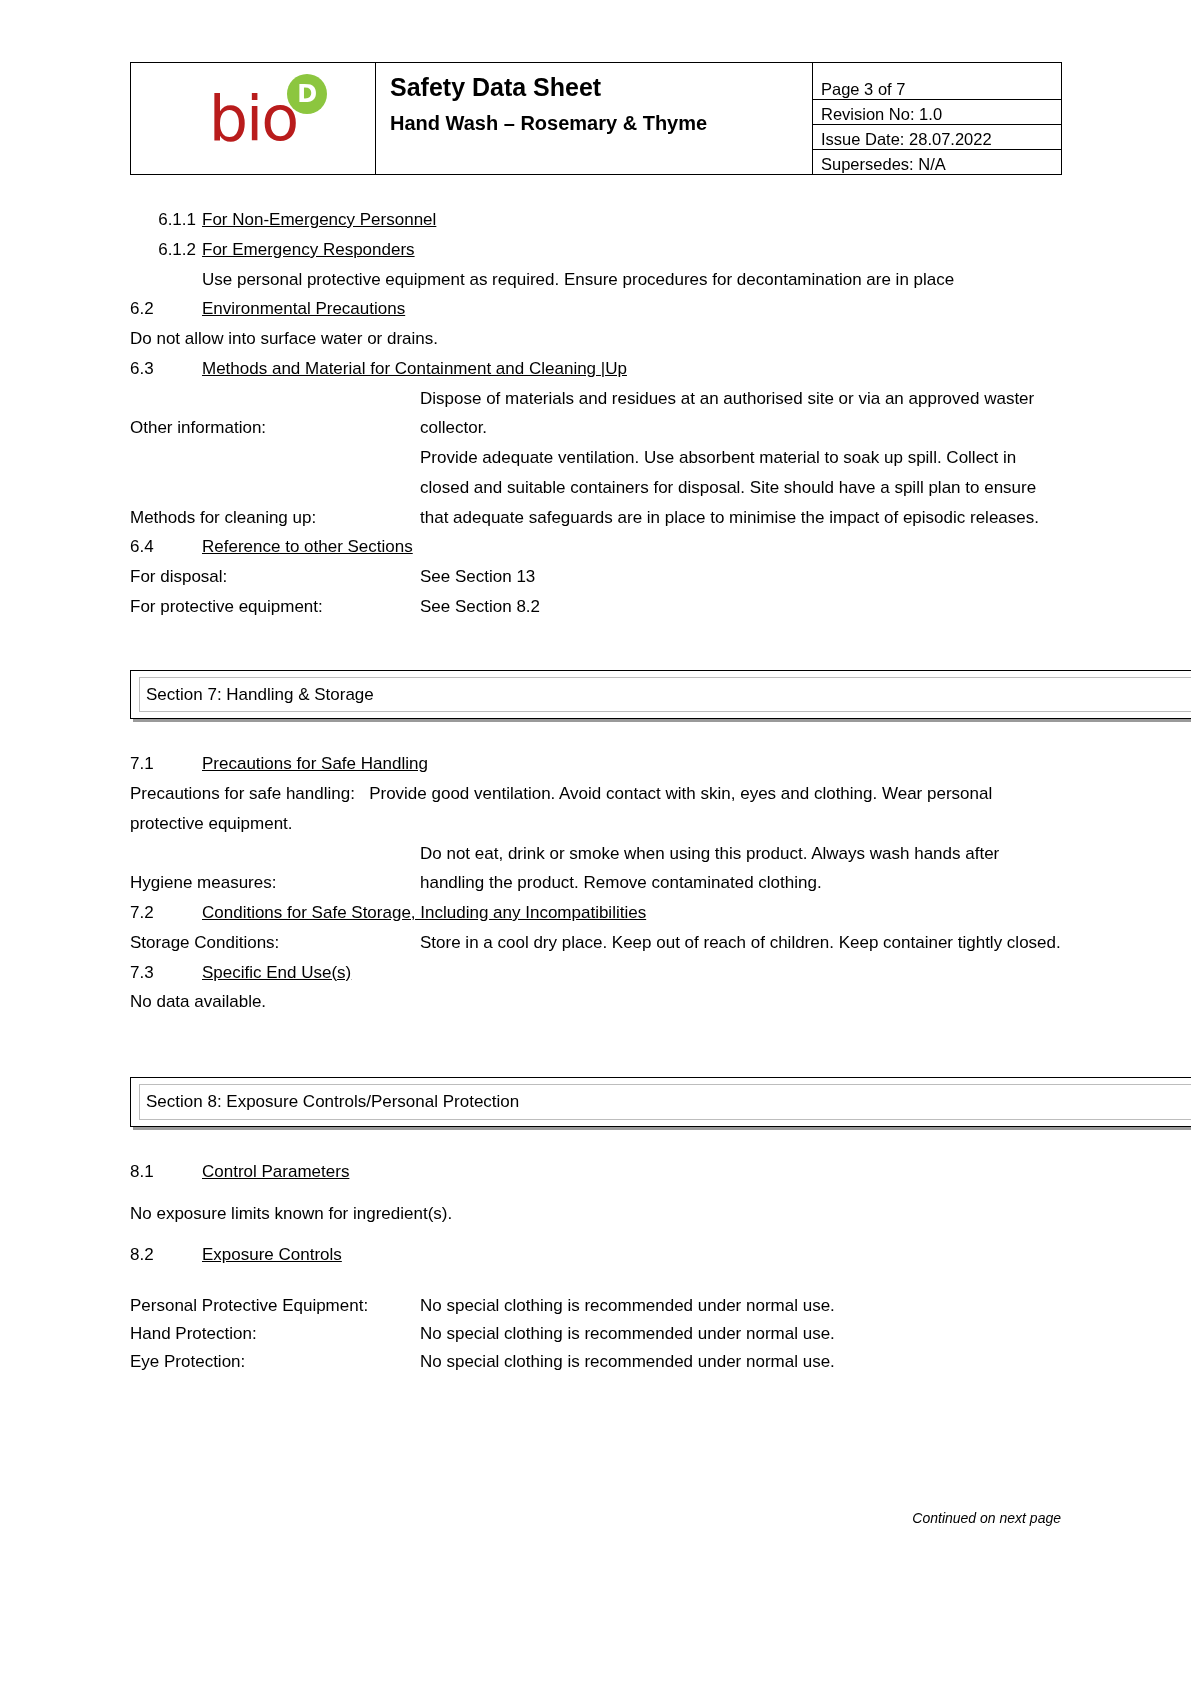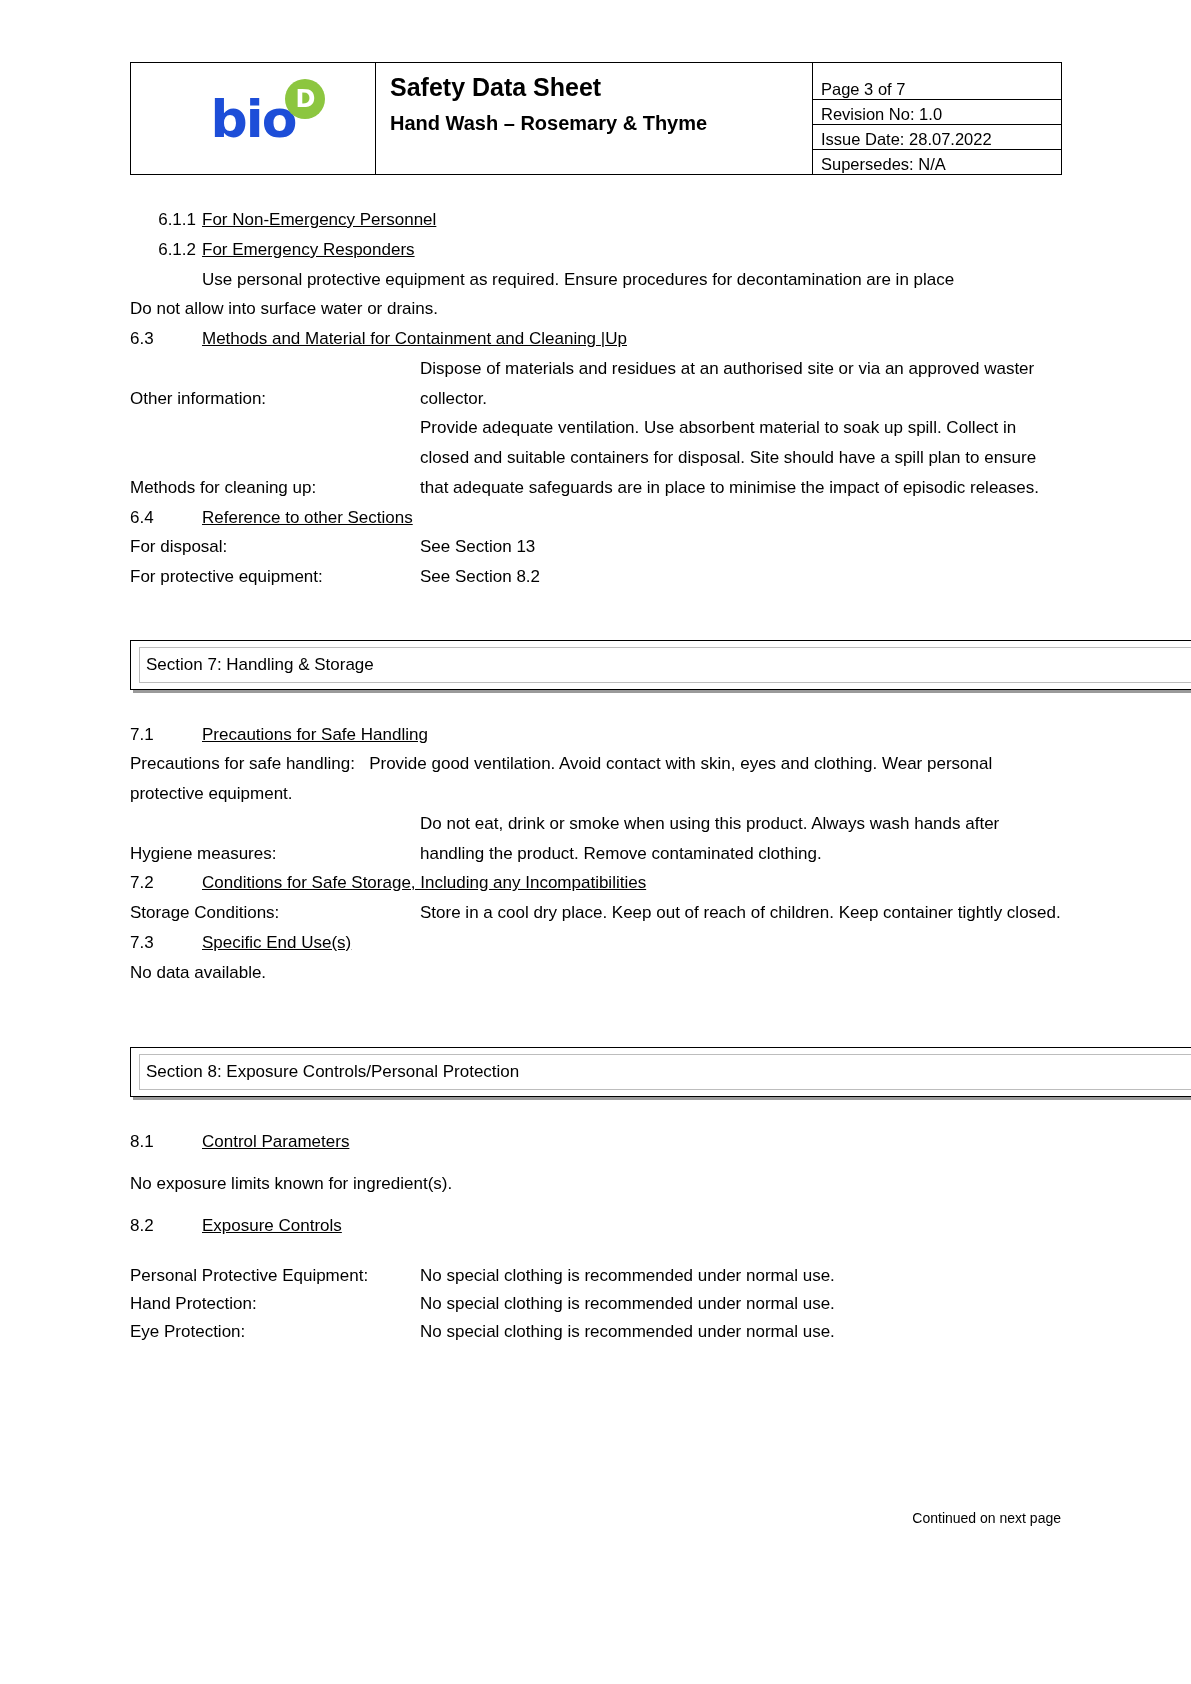--- a/index.html
+++ b/index.html
@@ -39,24 +39,24 @@
     justify-content: center;
     padding: 14px 0;
   }
   .logo-wrap {
     position: relative;
     display: inline-block;
     line-height: 1;
   }
   .logo-text {
     font-family: "DejaVu Sans", sans-serif;
-    font-size: 52px;
-    font-weight: bold;
+    font-size: 62px;
+    font-weight: normal;
     letter-spacing: -2px;
-    color: #1d4ed8;
+    color: #b91c1c;
   }
   .logo-badge {
     position: absolute;
     top: -14px;
     right: -30px;
     width: 40px;
     height: 40px;
     border-radius: 50%;
     background: #8CC63F;
     color: #ffffff;
@@ -153,20 +153,21 @@
 
   .spacer-sm { height: 12px; }
   .spacer-md { height: 22px; }
   .spacer-lg { height: 34px; }
 
   .footer {
     position: absolute;
     right: 130px;
     bottom: 158px;
     font-size: 14px;
+    font-style: italic;
   }
   .ppe-row {
     display: flex;
     line-height: 1.65;
   }
 </style>
 </head>
 <body>
 
 <div class="page">
@@ -196,20 +197,24 @@
       <div class="num-indent">6.1.1</div>
       <div class="val-col u">For Non-Emergency Personnel</div>
     </div>
 
     <div class="row">
       <div class="num-indent">6.1.2</div>
       <div class="val-col u">For Emergency Responders</div>
     </div>
     <p class="para sub-body">Use personal protective equipment as required.   Ensure procedures for decontamination are in place</p>
 
+    <div class="row">
+      <div class="num">6.2</div>
+      <div class="val-col u">Environmental Precautions</div>
+    </div>
     <p class="para">Do not allow into surface water or drains.</p>
 
     <div class="row">
       <div class="num">6.3</div>
       <div class="val-col u">Methods and Material for Containment and Cleaning |Up</div>
     </div>
     <div class="row">
       <div class="label-col">Other information:</div>
       <div class="val-col">Dispose of materials and residues at an authorised site or via an approved waster collector.</div>
     </div>

